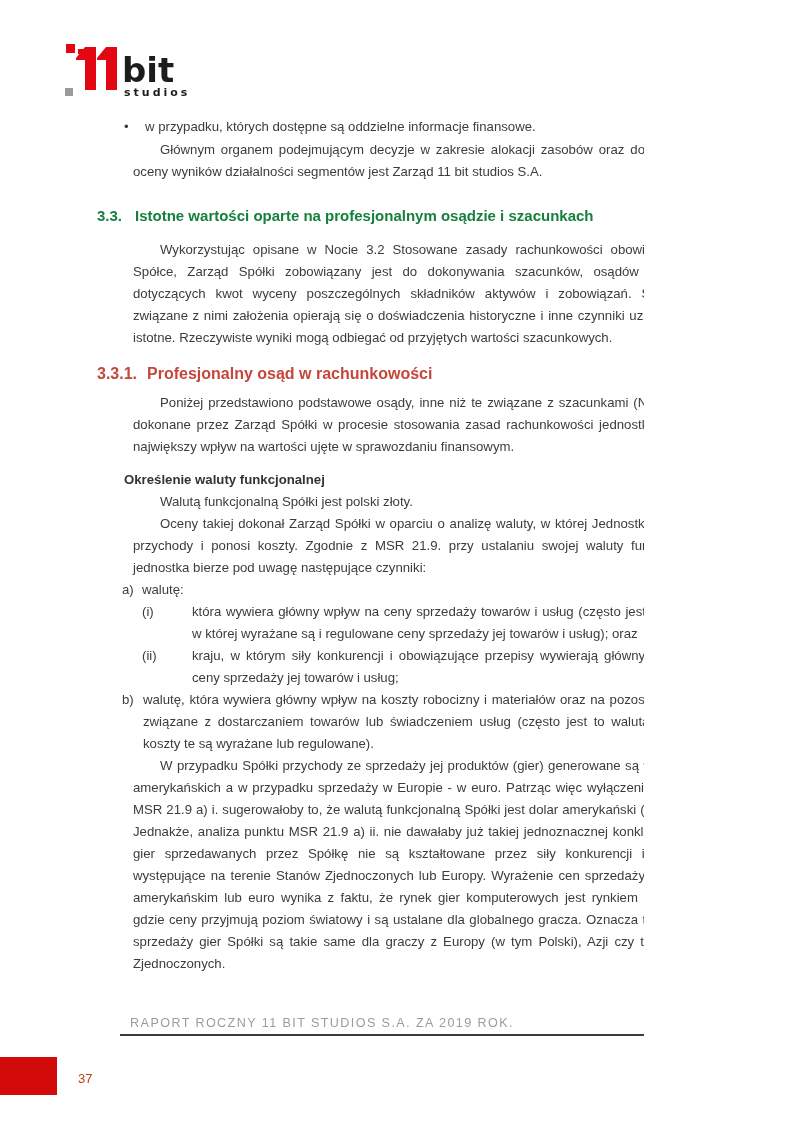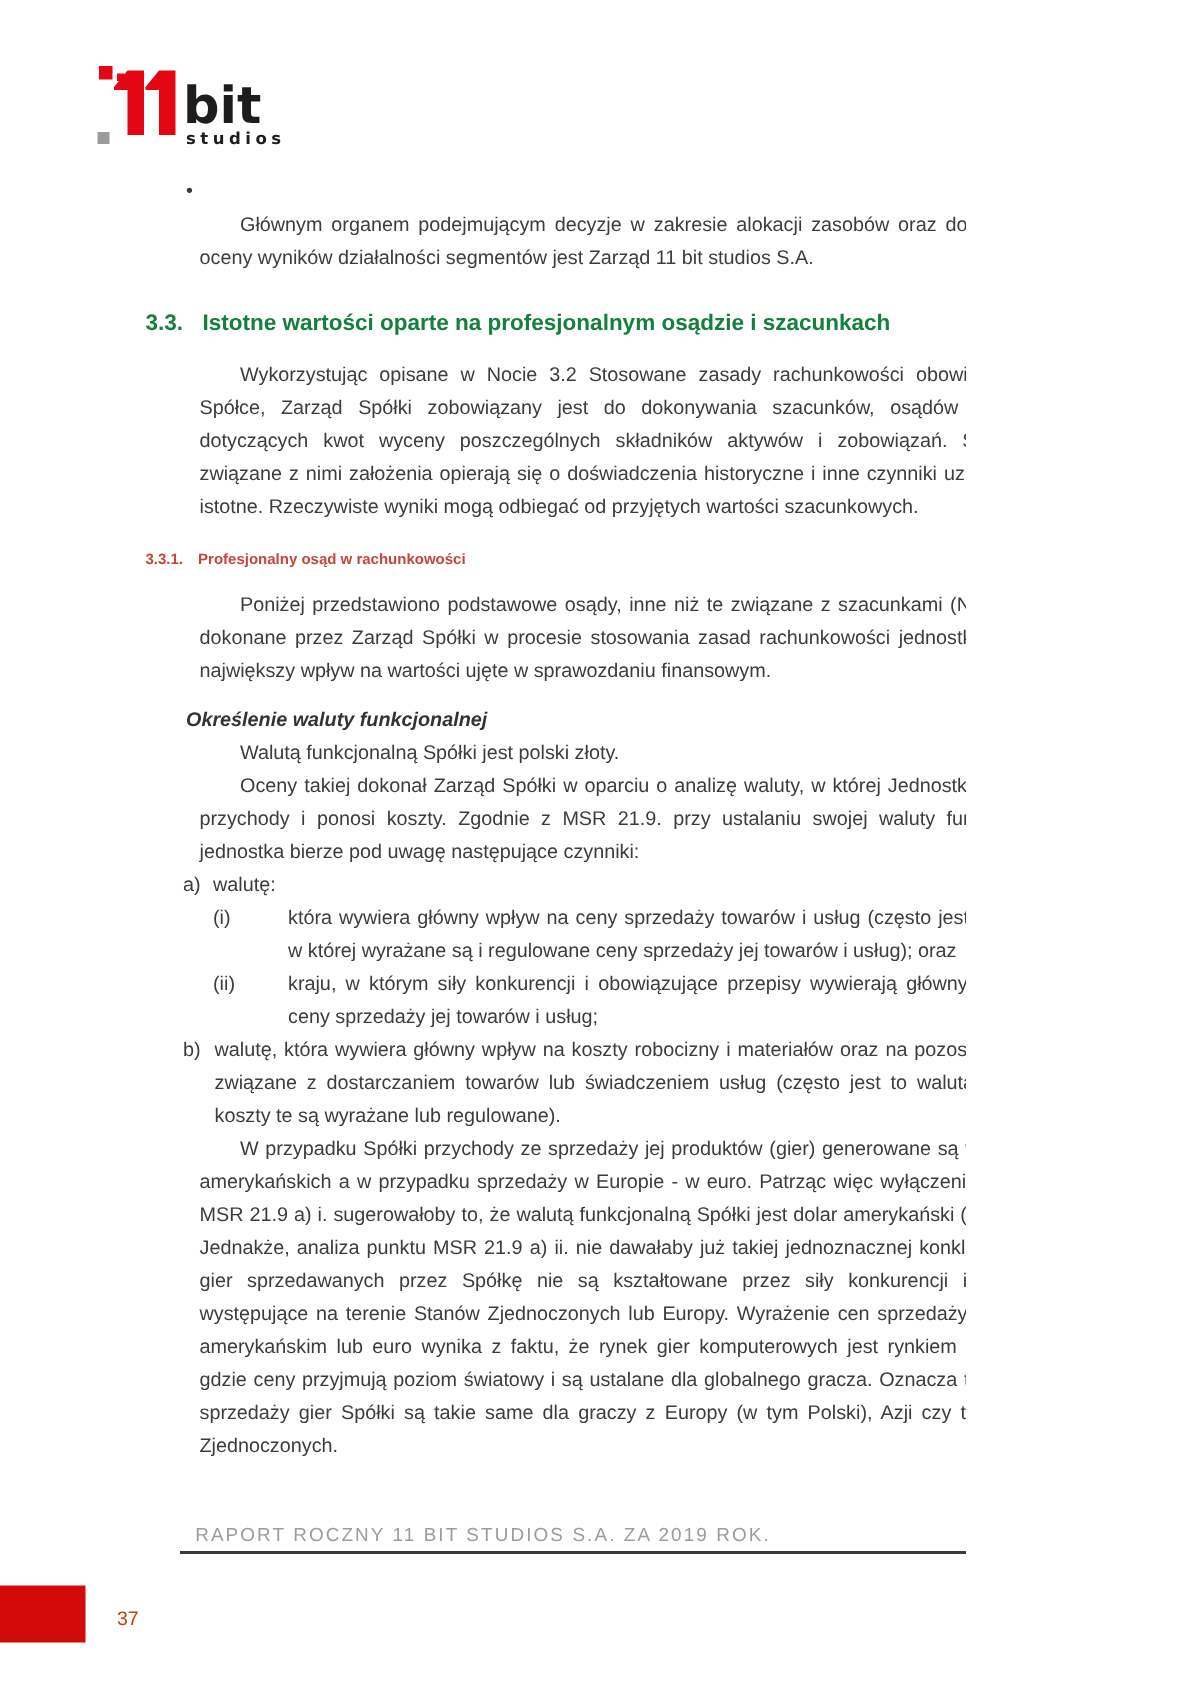--- a/index.html
+++ b/index.html
@@ -39,32 +39,31 @@
   h2.section-heading {
     margin: 23px 0 13px 0;
     font-size: 15px;
     line-height: 20px;
     color: #15803d;
     font-weight: bold;
   }
   h2.section-heading .num { margin-right: 13px; }
   h3.subsection-heading {
     margin: 15px 0 9px 0;
-    font-size: 10px;
+    font-size: 16px;
     line-height: 19px;
     color: #c5463a;
     font-weight: bold;
   }
   h3.subsection-heading .num { margin-right: 10px; }
   .bold-subheading {
     font-weight: bold;
     color: #333333;
     margin-left: 27px;
     margin-top: 11px;
-    font-style: italic;
   }
   .list-row { display: flex; }
   .list-row.level-a { margin-left: 25px; }
   .list-row.level-a .label { flex: 0 0 20px; }
   .list-row.level-i { margin-left: 45px; }
   .list-row.level-i .label { flex: 0 0 50px; }
   .list-row.level-b { margin-left: 25px; }
   .list-row.level-b .label { flex: 0 0 21px; }
   .list-row .text { flex: 1 1 auto; text-align: justify; }
   .footer-divider {
@@ -114,20 +113,21 @@
       <polygon points="33,16 42,5 53,5 53,48 42,48 42,18 33,18" fill="#e30613"></polygon>
       <text x="58" y="40" font-family="DejaVu Sans, sans-serif" font-size="34" font-weight="bold" fill="#1d1d1b">bit</text>
       <text x="60" y="54" font-family="DejaVu Sans, sans-serif" font-size="11" font-weight="bold" letter-spacing="3" fill="#1d1d1b">studios</text>
     </svg>
   </div>
 
   <div class="content">
 
     <div class="bullet-row">
       <span class="marker">•</span>
+      <span class="text">w przypadku, których dostępne są oddzielne informacje finansowe.</span>
     </div>
 
     <p class="indent">Głównym organem podejmującym decyzje w zakresie alokacji zasobów oraz dokonującym oceny wyników działalności segmentów jest Zarząd 11 bit studios S.A.</p>
 
     <h2 class="section-heading">
       <span class="num">3.3.</span><span>Istotne wartości oparte na profesjonalnym osądzie i szacunkach</span>
     </h2>
 
     <p class="indent">Wykorzystując opisane w Nocie 3.2 Stosowane zasady rachunkowości obowiązujące w Spółce, Zarząd Spółki zobowiązany jest do dokonywania szacunków, osądów i założeń dotyczących kwot wyceny poszczególnych składników aktywów i zobowiązań. Szacunki i związane z nimi założenia opierają się o doświadczenia historyczne i inne czynniki uznawane za istotne. Rzeczywiste wyniki mogą odbiegać od przyjętych wartości szacunkowych.</p>
 

